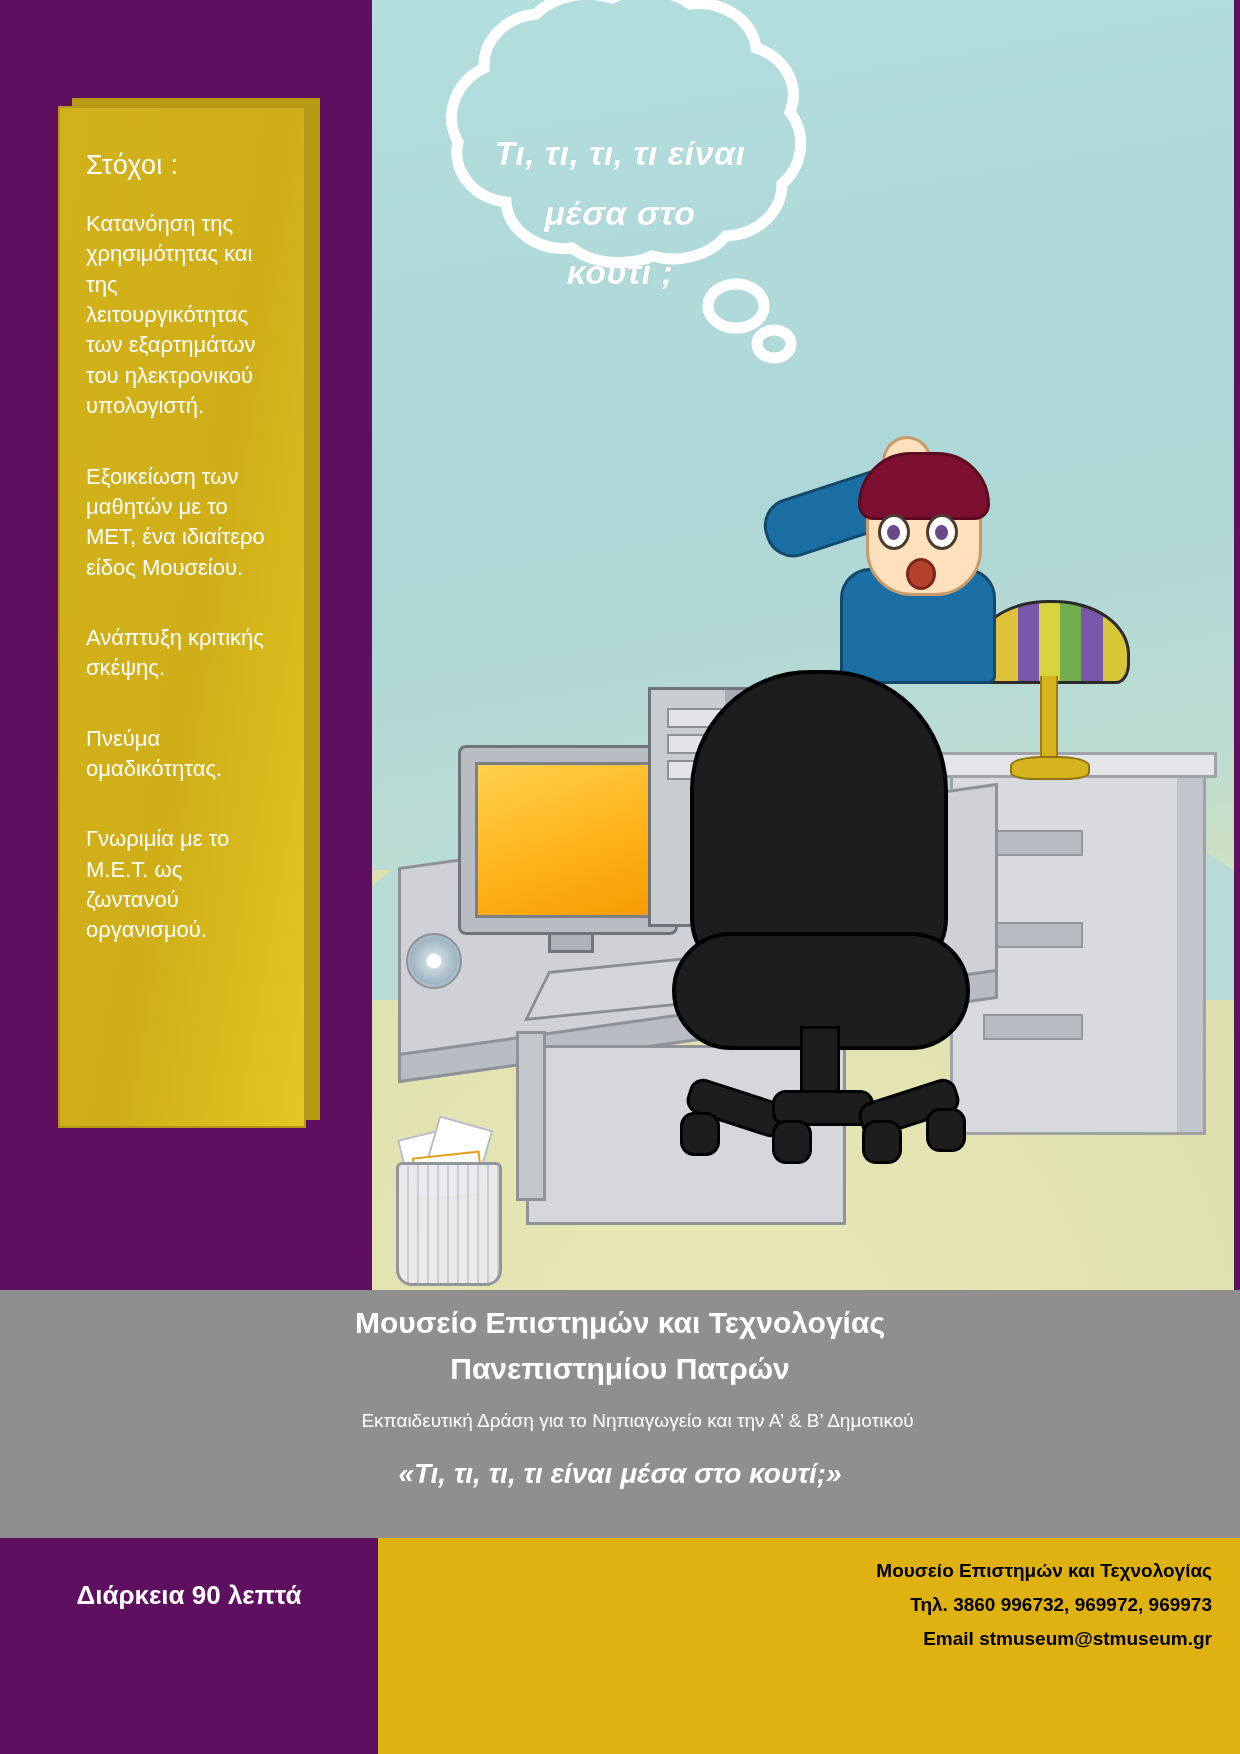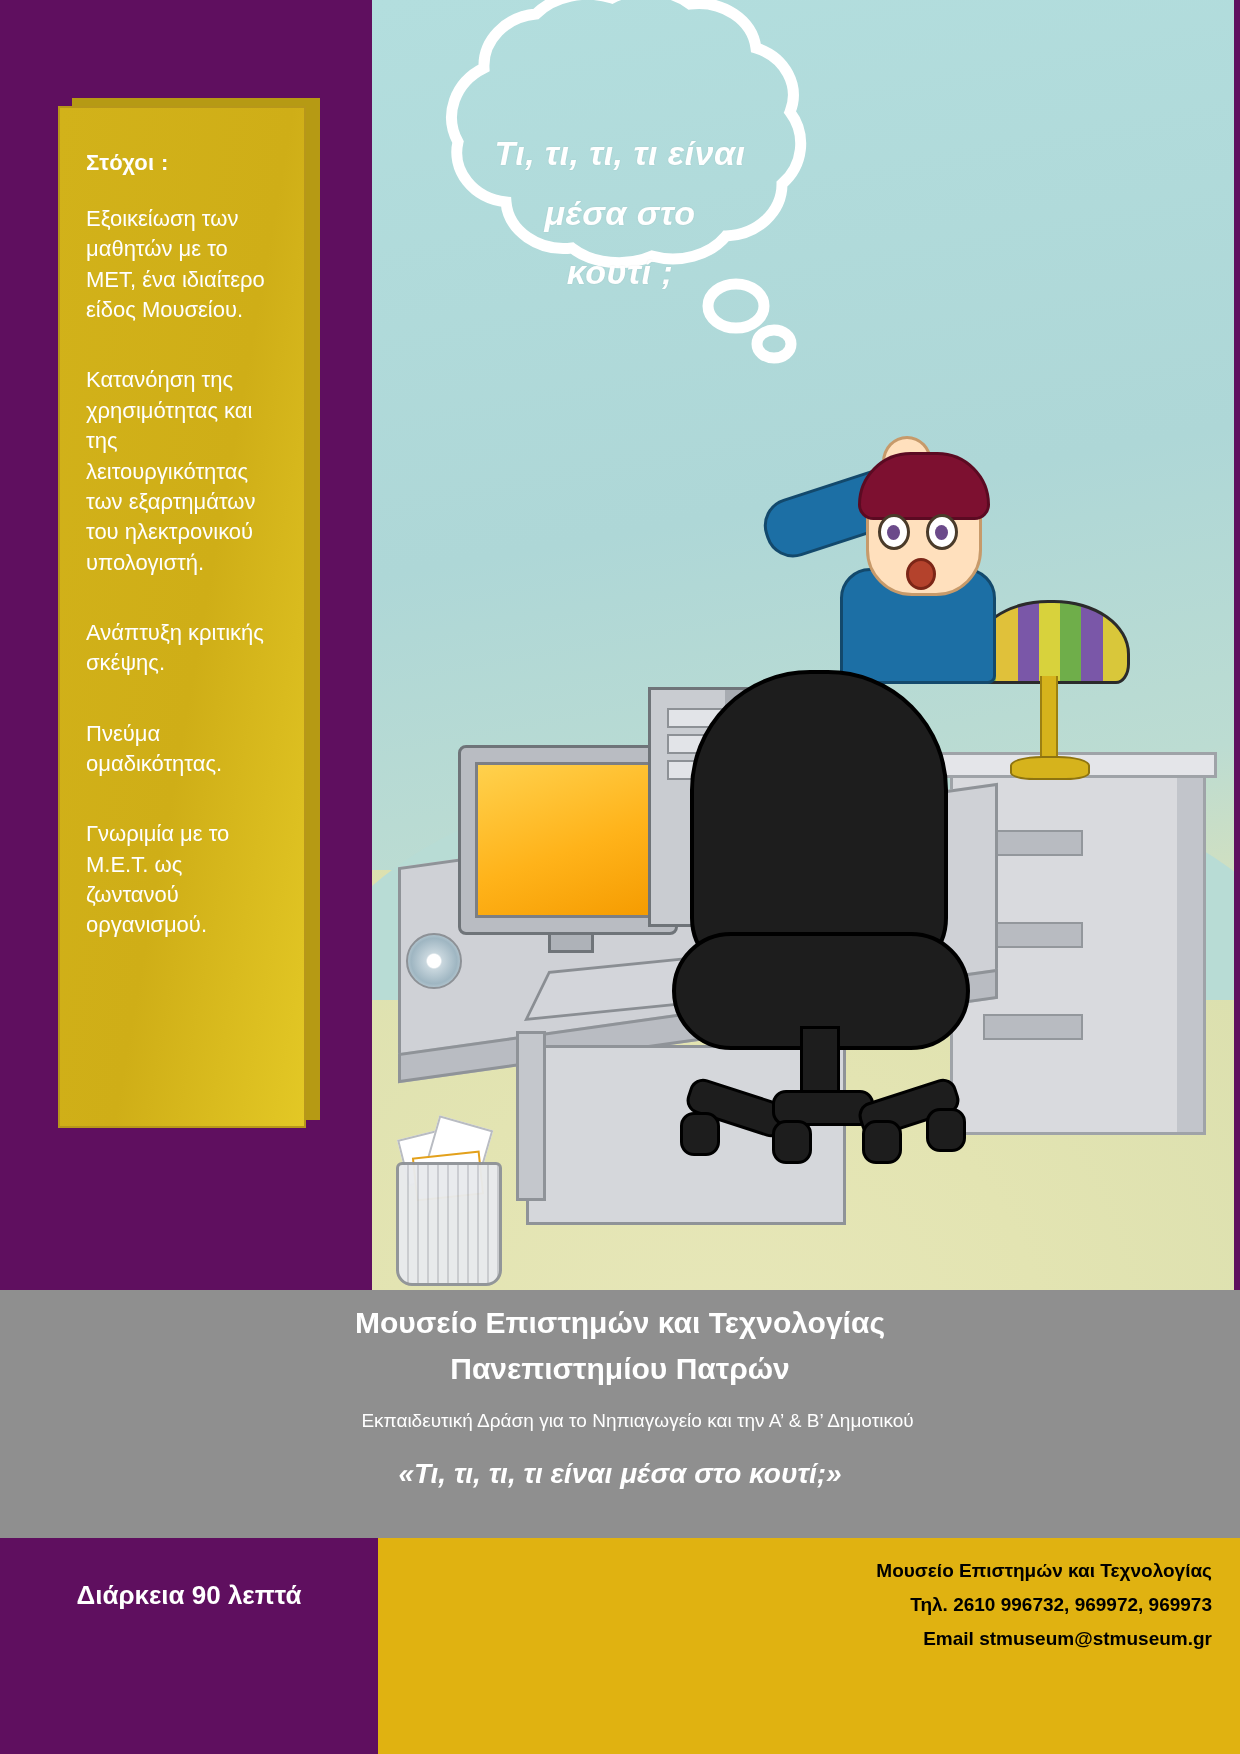--- a/index.html
+++ b/index.html
@@ -89,22 +89,22 @@
     position: absolute;
     left: 58px; top: 106px;
     width: 248px; height: 1022px;
     background: linear-gradient(100deg, #d2b21a 0%, #cfae17 55%, #e3c825 100%);
     border: 2px solid #b7971a;
     box-sizing: border-box;
     padding: 42px 26px 20px 26px;
     color: #ffffff;
   }
   .goals-title {
-    font-size: 22px;
-    font-weight: bold;
+    font-size: 27px;
+    font-weight: normal;
     margin-bottom: 28px;
     letter-spacing: 0.3px;
   }
   .goal-item {
     font-size: 22px;
     line-height: 1.38;
     margin-bottom: 40px;
   }
 
   
@@ -589,39 +589,39 @@
           <div>μέσα στο</div>
           <div>κουτί ;</div>
         </div>
       </div>
 
     </div>
 
     <div class="goals-shadow"></div>
     <div class="goals-box">
       <div class="goals-title">Στόχοι :</div>
+      <div class="goal-item">Κατανόηση  της χρησιμότητας και της λειτουργικότητας των εξαρτημάτων του ηλεκτρονικού υπολογιστή.</div>
       <div class="goal-item">Εξοικείωση των μαθητών με το ΜΕΤ, ένα ιδιαίτερο είδος Μουσείου.</div>
-      <div class="goal-item">Κατανόηση  της χρησιμότητας και της λειτουργικότητας των εξαρτημάτων του ηλεκτρονικού υπολογιστή.</div>
       <div class="goal-item">Ανάπτυξη κριτικής σκέψης.</div>
       <div class="goal-item">Πνεύμα ομαδικότητας.</div>
       <div class="goal-item">Γνωριμία με το Μ.Ε.Τ. ως ζωντανού οργανισμού.</div>
     </div>
 
   </div>
 
   <div class="grey-band">
     <div class="grey-line1">Μουσείο Επιστημών και Τεχνολογίας</div>
     <div class="grey-line2">Πανεπιστημίου Πατρών</div>
     <div class="grey-sub">Εκπαιδευτική Δράση για το Νηπιαγωγείο και την Α’ &amp; Β’ Δημοτικού</div>
     <div class="grey-quote">«Τι, τι, τι, τι είναι μέσα στο κουτί;»</div>
   </div>
 
   <div class="bottom-left">
     <div class="duration">Διάρκεια  90 λεπτά</div>
   </div>
 
   <div class="bottom-right">
     <div class="contact-line">Μουσείο Επιστημών και Τεχνολογίας</div>
-    <div class="contact-line">Τηλ. 2610 996732, 969972, 969973</div>
+    <div class="contact-line">Τηλ. 3860 996732, 969972, 969973</div>
     <div class="contact-line">Email stmuseum@stmuseum.gr</div>
   </div>
 
 </div>
 
 </body></html>

